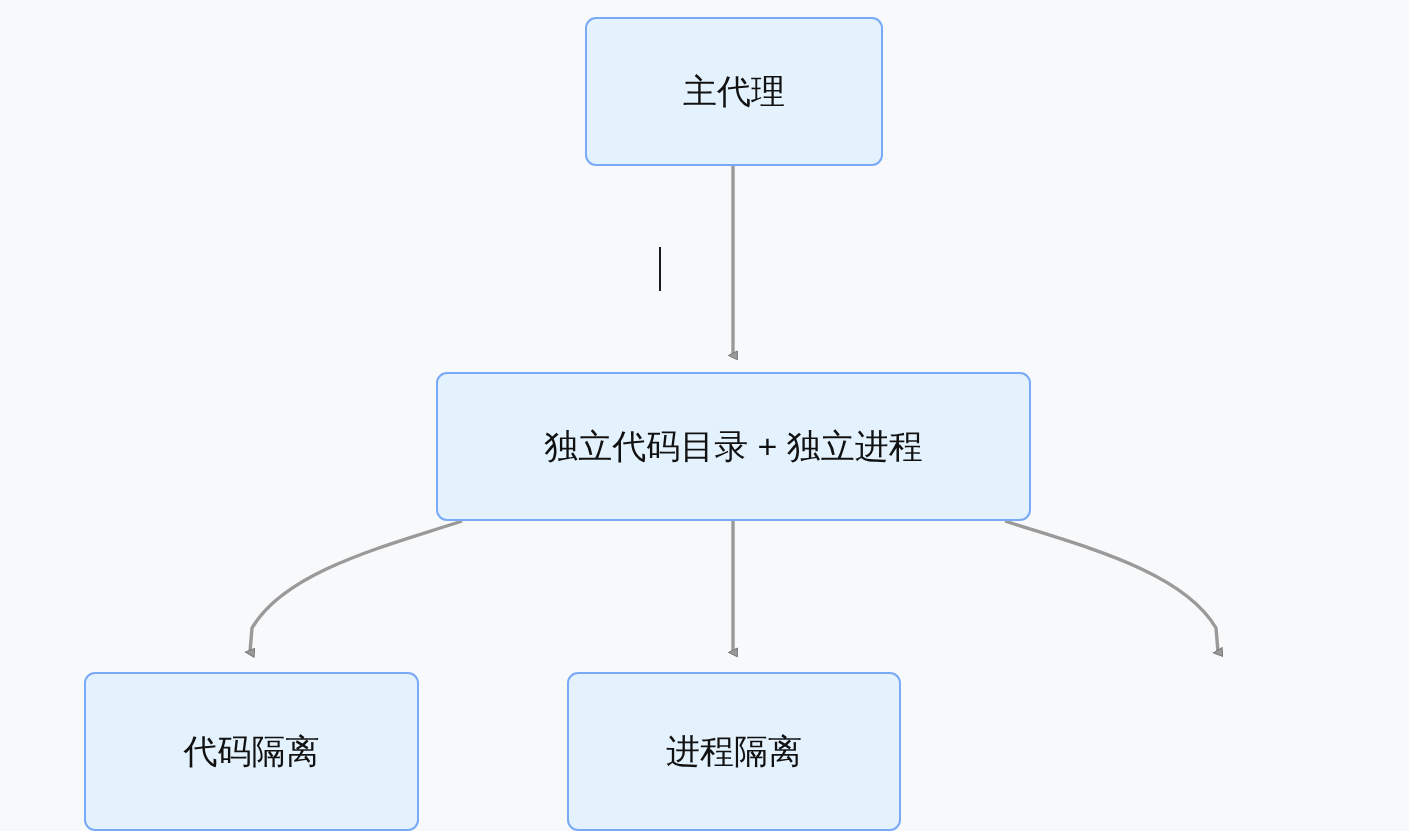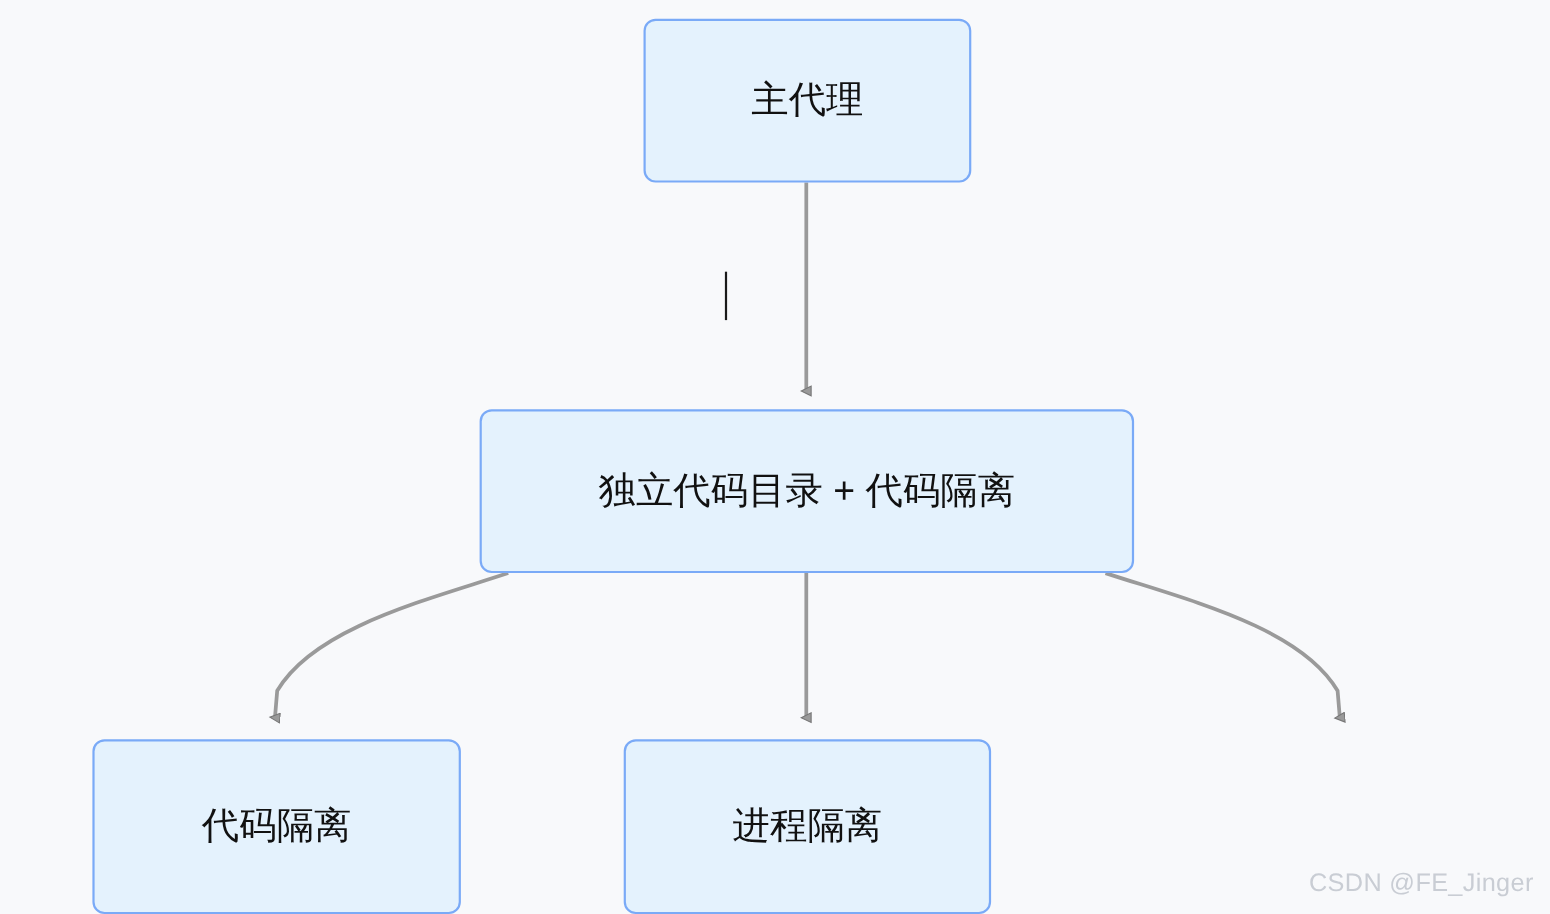--- a/index.html
+++ b/index.html
@@ -130,22 +130,21 @@
 
     <path d="M733,521 L733,652" fill="none" stroke="#9a9a9a" stroke-width="3.4" marker-end="url(#arrowhead)"></path>
 
     <path d="M1005,521 C1078,545 1182,570 1216,628 L1218,652" fill="none" stroke="#9a9a9a" stroke-width="3.4" marker-end="url(#arrowhead)"></path>
   </svg>
 
   <div class="node" id="node-root">主代理</div>
 
   <div class="caret"></div>
 
-  <div class="node" id="node-worktree">独立代码目录 + 代码隔离</div>
+  <div class="node" id="node-worktree">独立代码目录 + 独立进程</div>
 
   <div class="node" id="node-code-isolation">代码隔离</div>
 
   <div class="node" id="node-dir-isolation">进程隔离</div>
 
 
-  <div id="watermark">CSDN @FE_Jinger</div>
 
 </div>
 
 </body></html>

